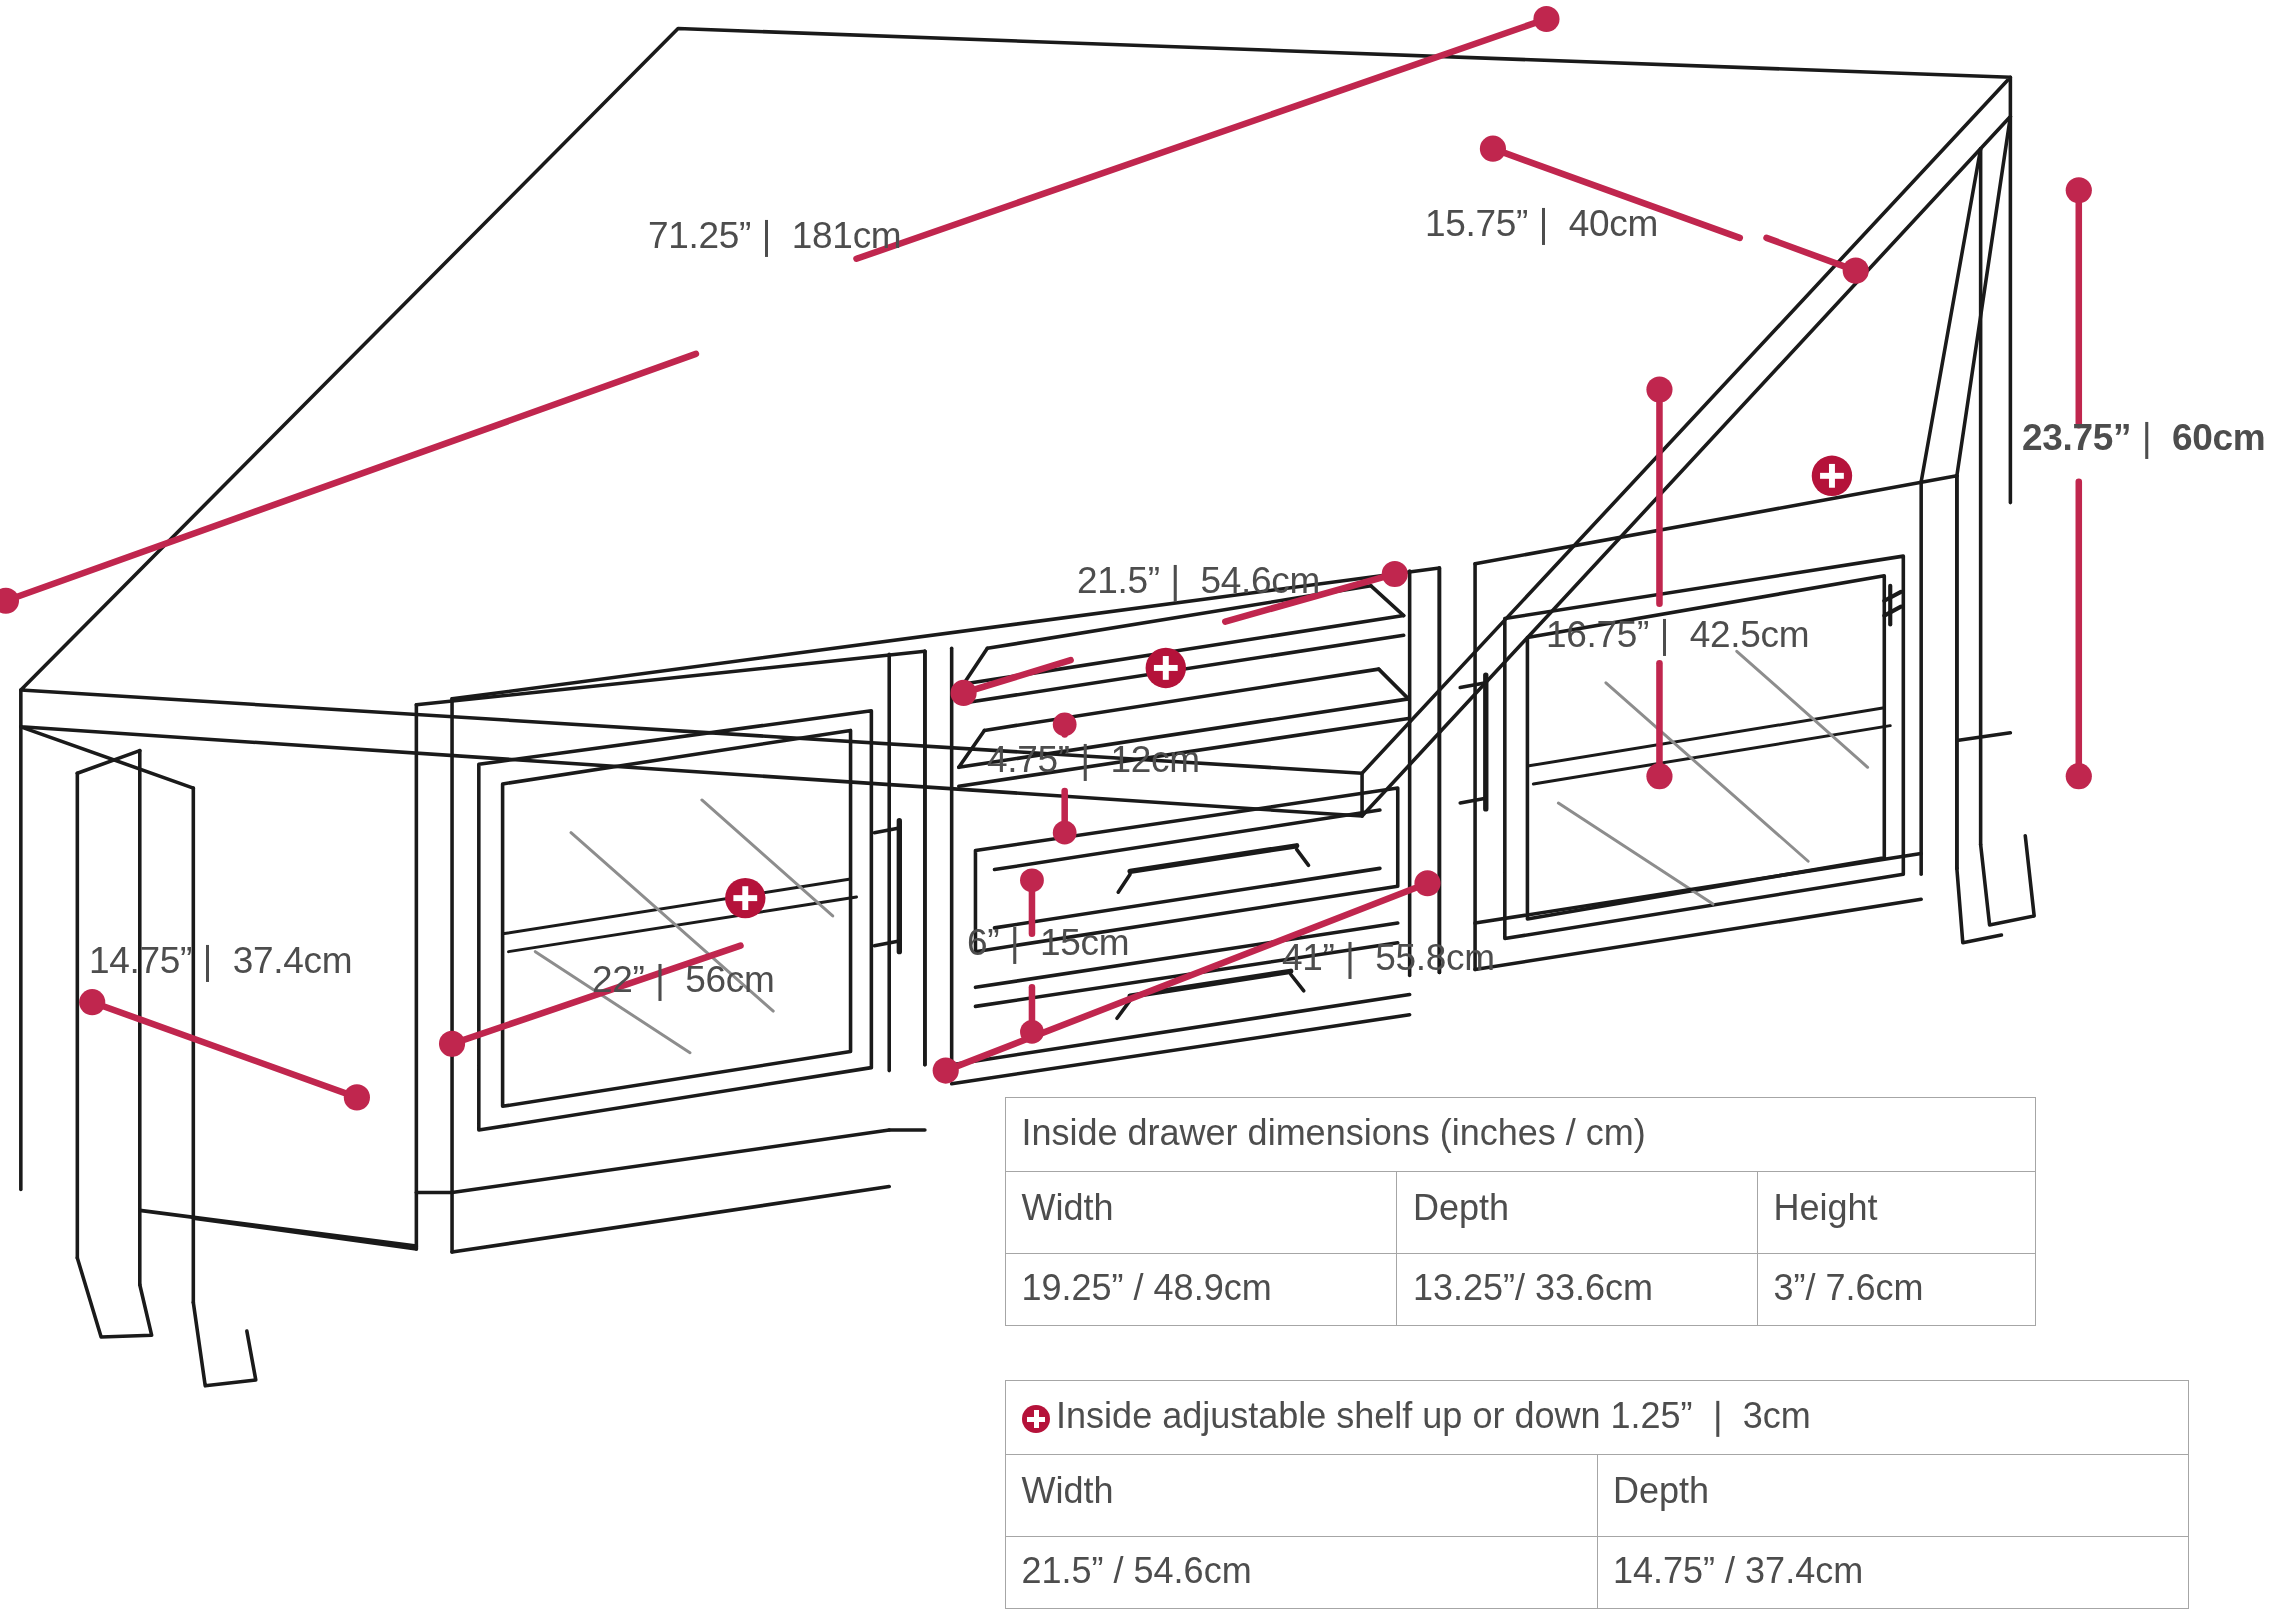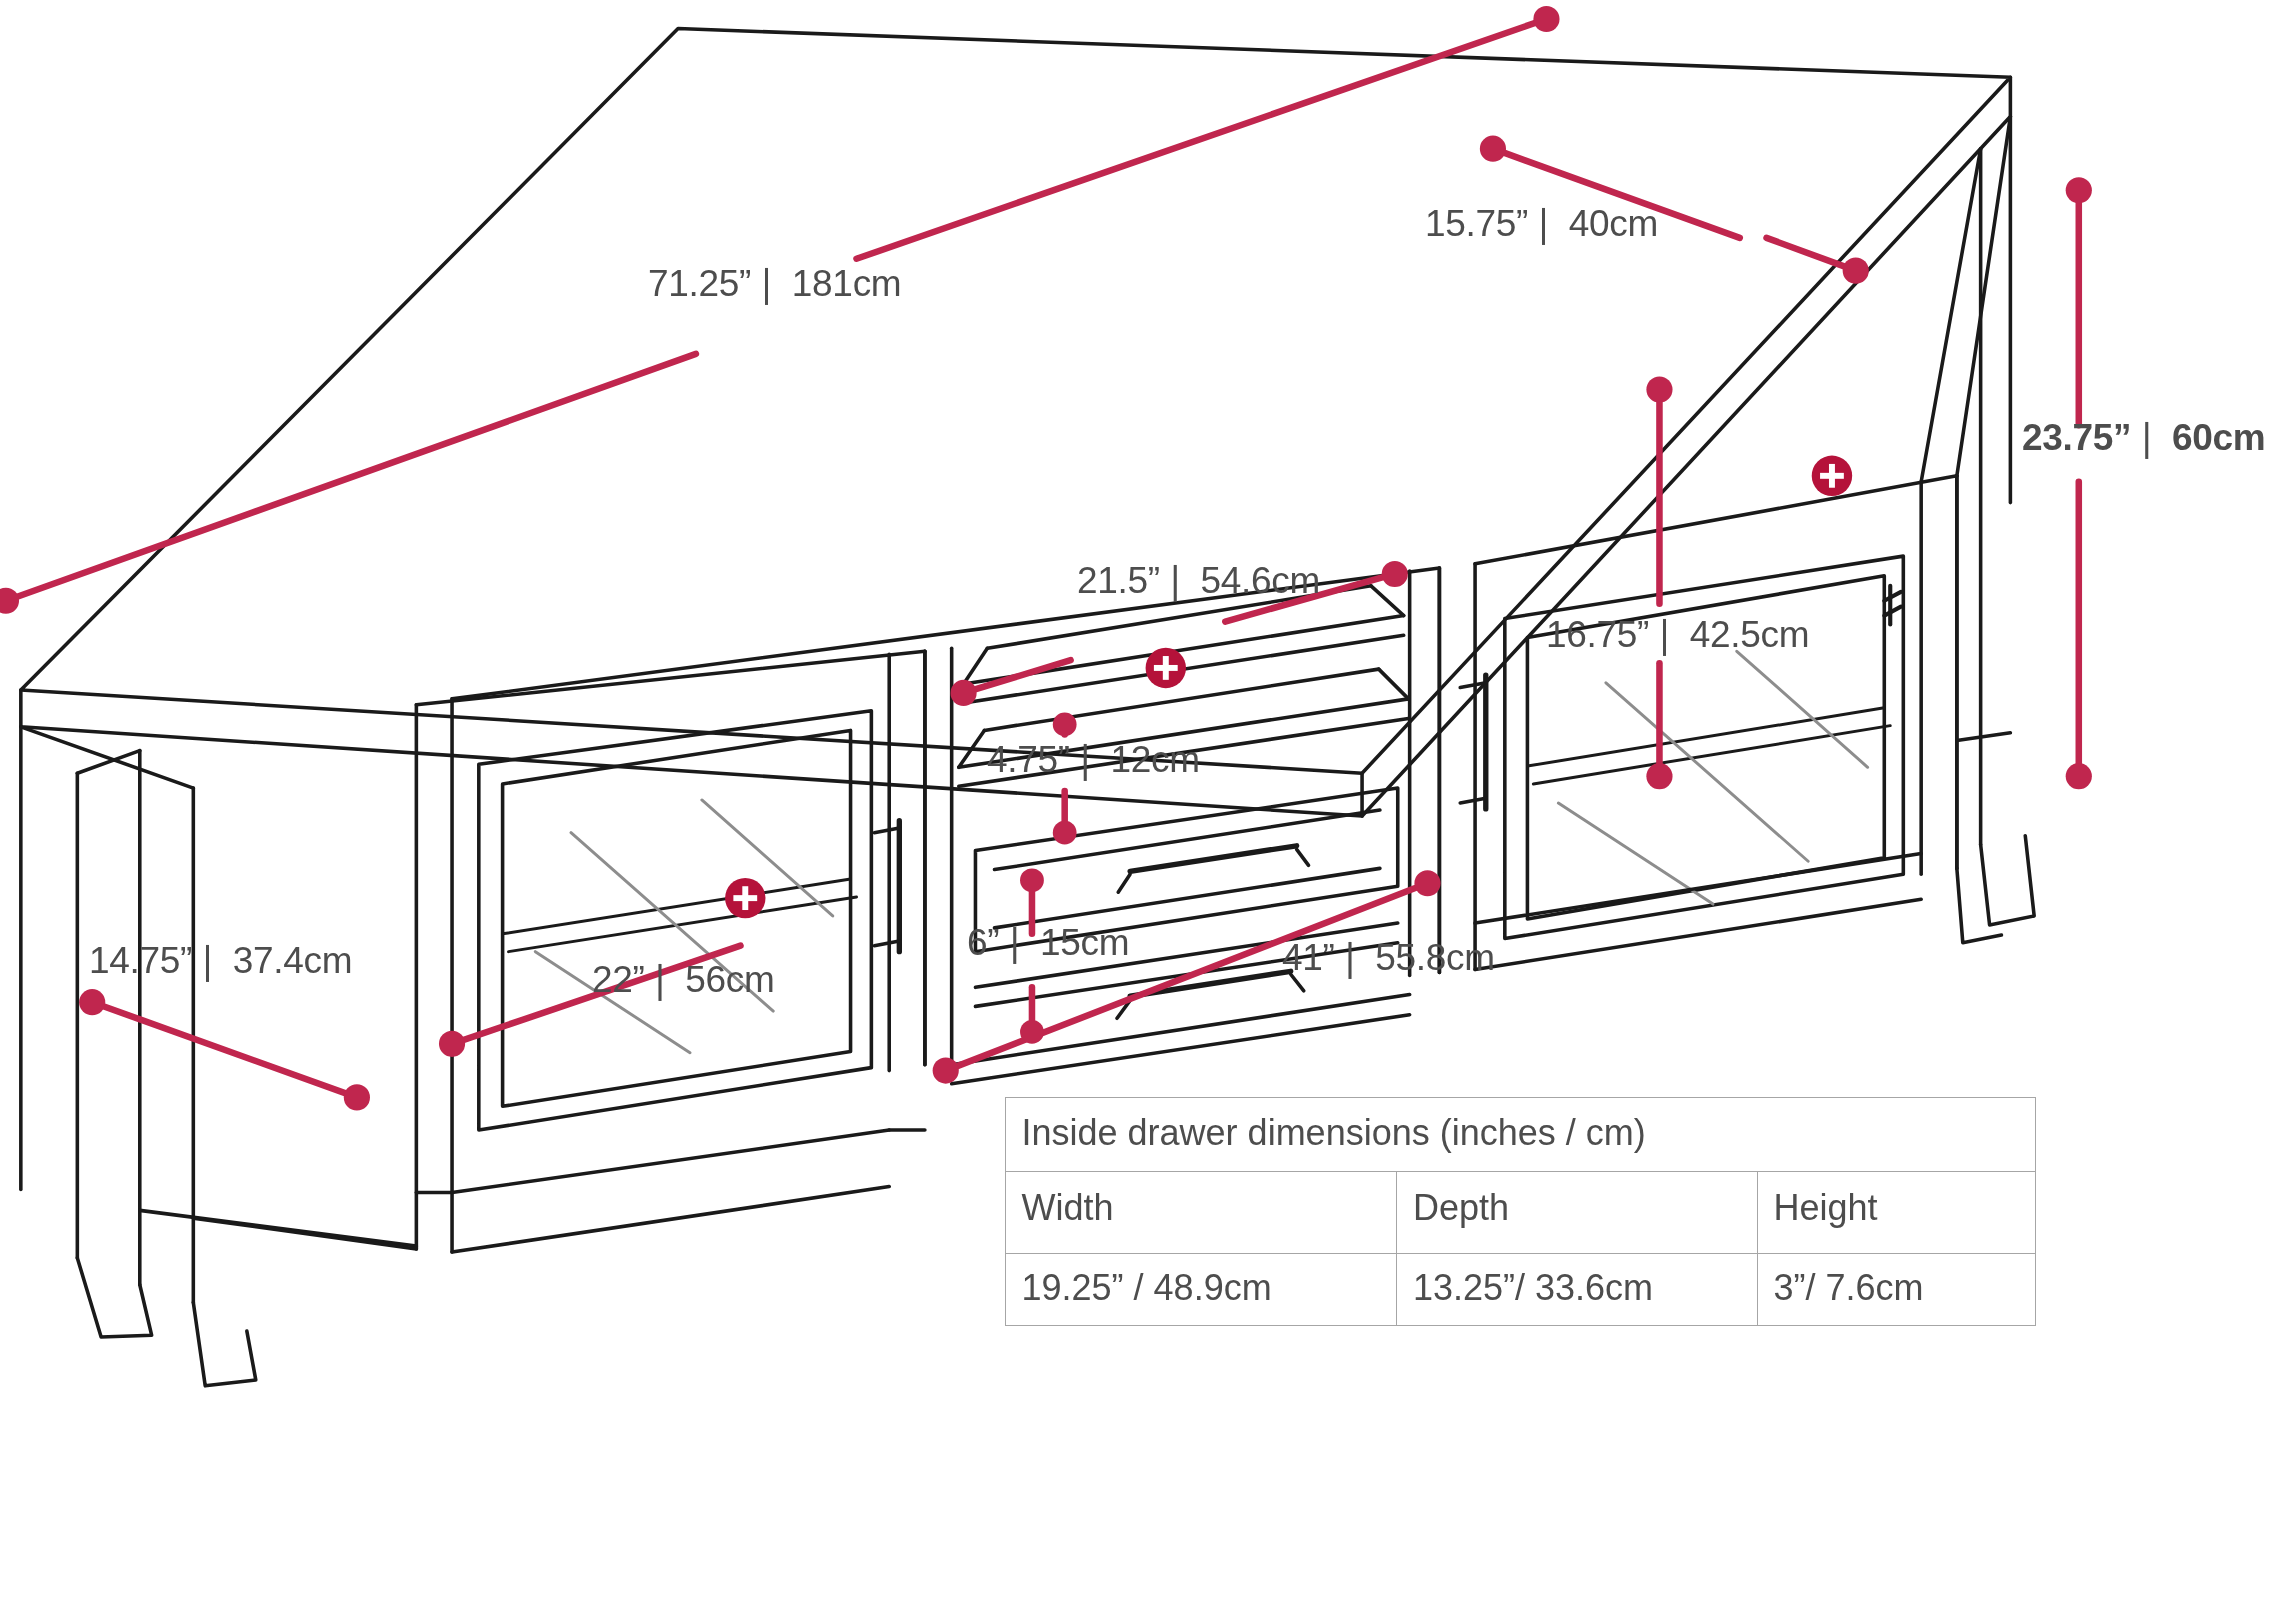--- a/index.html
+++ b/index.html
@@ -236,21 +236,21 @@
       <circle cx="2400" cy="1485" r="22"></circle>
     </g>
 
     <g>
       <use href="#plusmark" x="1253" y="1510"></use>
       <use href="#plusmark" x="1960" y="1123"></use>
       <use href="#plusmark" x="3080" y="800"></use>
     </g>
   </svg>
 
-  <div class="dim-label" style="left:648px;top:217px;margin-top:48px;">
+  <div class="dim-label" style="left:648px;top:217px;">
     <span>71.25”❘ 181cm</span>
   </div>
 
   <div class="dim-label" style="left:1425px;top:205px;">
     <span>15.75”❘ 40cm</span>
   </div>
 
   <div class="dim-label" style="left:2022px;top:419px;font-weight:bold;">
     <span>23.75”❘ 60cm</span>
   </div>
@@ -294,15 +294,32 @@
         <td class="hdr">Height</td>
       </tr>
       <tr>
         <td>19.25” / 48.9cm</td>
         <td>13.25”/ 33.6cm</td>
         <td>3”/ 7.6cm</td>
       </tr>
     </tbody>
   </table>
 
+  <table class="spec-table" style="left:1005px;top:1380px;width:1184px;">
+    <tbody>
+      <tr>
+        <td class="title-cell" colspan="2">
+          <span class="shelf-badge"></span><span>Inside adjustable shelf up or down 1.25” ❘ 3cm</span>
+        </td>
+      </tr>
+      <tr>
+        <td class="hdr" style="width:50%">Width</td>
+        <td class="hdr">Depth</td>
+      </tr>
+      <tr>
+        <td>21.5” / 54.6cm</td>
+        <td>14.75” / 37.4cm</td>
+      </tr>
+    </tbody>
+  </table>
 
 </div>
 
 
 </body></html>

